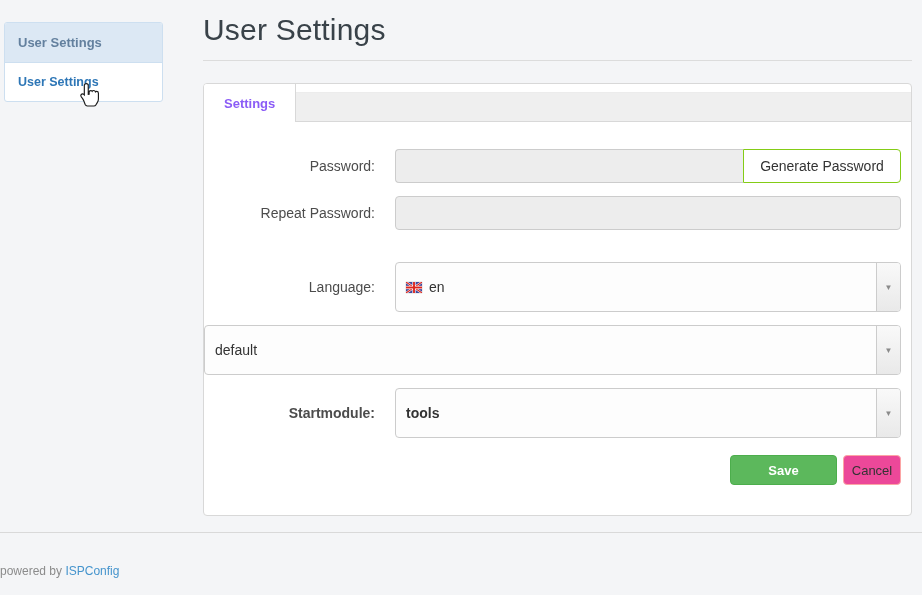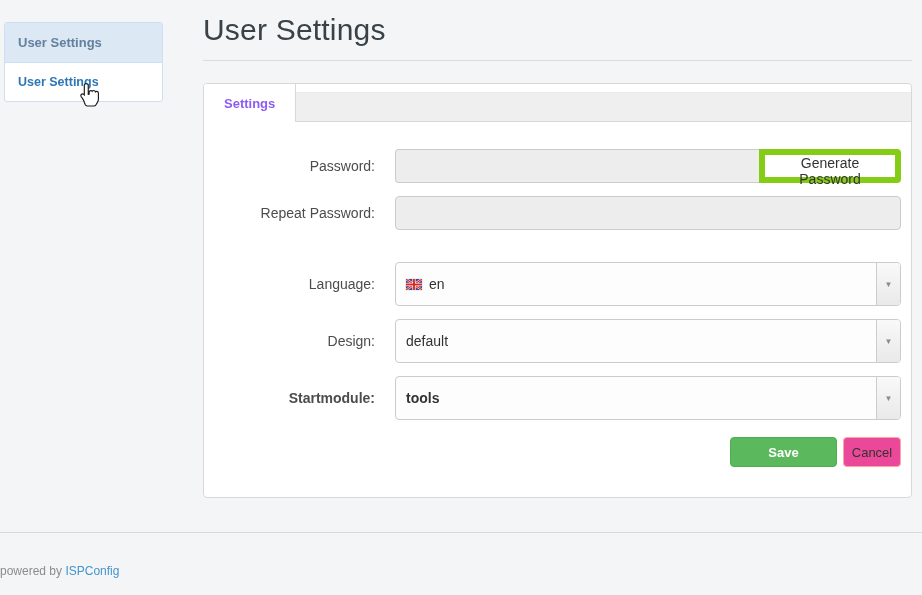--- a/index.html
+++ b/index.html
@@ -63,28 +63,28 @@
   .control-area { flex:1; display:flex; align-items:center; }
 
   .text-input {
     flex:1; height:34px; background:#ededed;
     border:1px solid #cccccc; border-radius:4px;
     padding:0 10px; font-size:14px; color:#555;
     font-family:"Liberation Sans", sans-serif;
   }
   .input-group .text-input { border-radius:4px 0 0 4px; border-right:none; }
   .addon-btn {
-    flex:none; height:34px; padding:0 14px; width:142px;
-    background:#ffffff; border:6px solid #84cc16; border-radius:0 4px 4px 0;
+    flex:none; height:34px; padding:0 14px; width:158px;
+    background:#ffffff; border:1px solid #84cc16; border-radius:0 4px 4px 0;
     font-size:14px; color:#333; cursor:pointer;
     font-family:"Liberation Sans", sans-serif;
   }
 
   .select-box {
-    flex:1; height:44px; background:#fdfdfd;
+    flex:1; height:50px; background:#fdfdfd;
     border:1px solid #cccccc; border-radius:4px;
     display:flex; align-items:center; position:relative;
     font-size:14px; color:#333; cursor:pointer;
     padding-left:10px; overflow:hidden;
   }
   .select-value { display:flex; align-items:center; gap:7px; }
   .select-arrow {
     position:absolute; right:0; top:0; bottom:0; width:24px;
     background:linear-gradient(#f9f9f9,#e9e9e9);
     border-left:1px solid #cccccc;
@@ -167,21 +167,20 @@
                 <rect y="16.5" width="60" height="7" fill="#dc251c"></rect>
               </svg>
               <span>en</span>
             </span>
             <span class="select-arrow">▼</span>
           </div>
         </div>
       </div>
 
       <div class="form-row">
-        <label class="form-label">Design:</label>
         <div class="control-area">
           <div class="select-box">
             <span class="select-value">
               <span>default</span>
             </span>
             <span class="select-arrow">▼</span>
           </div>
         </div>
       </div>
 

